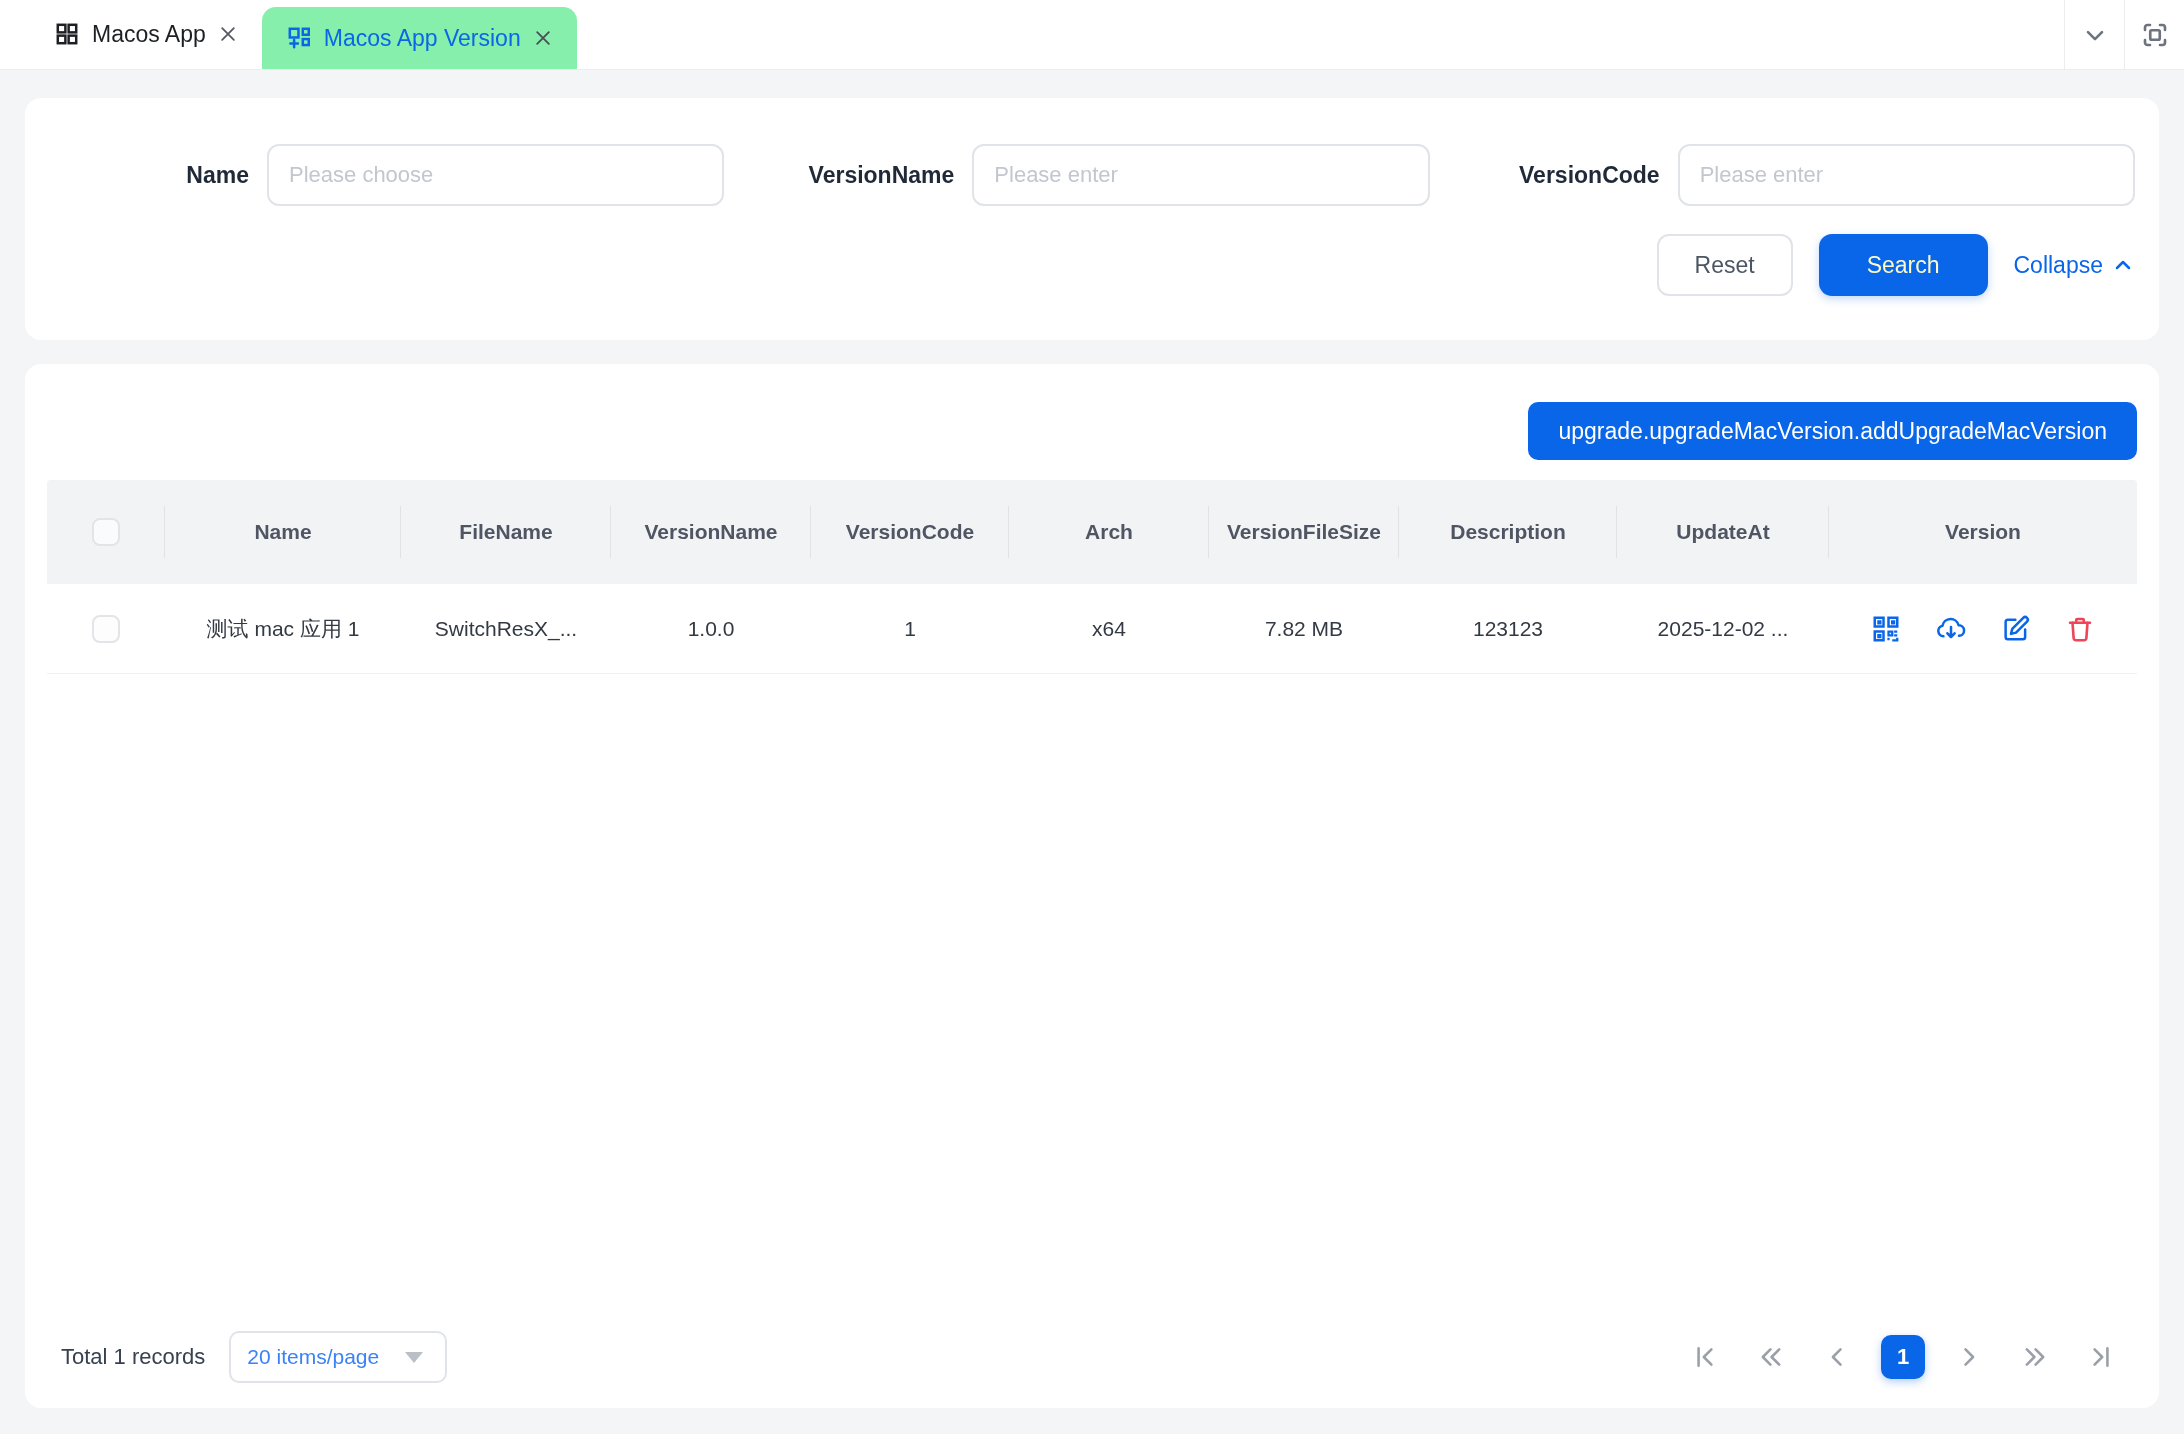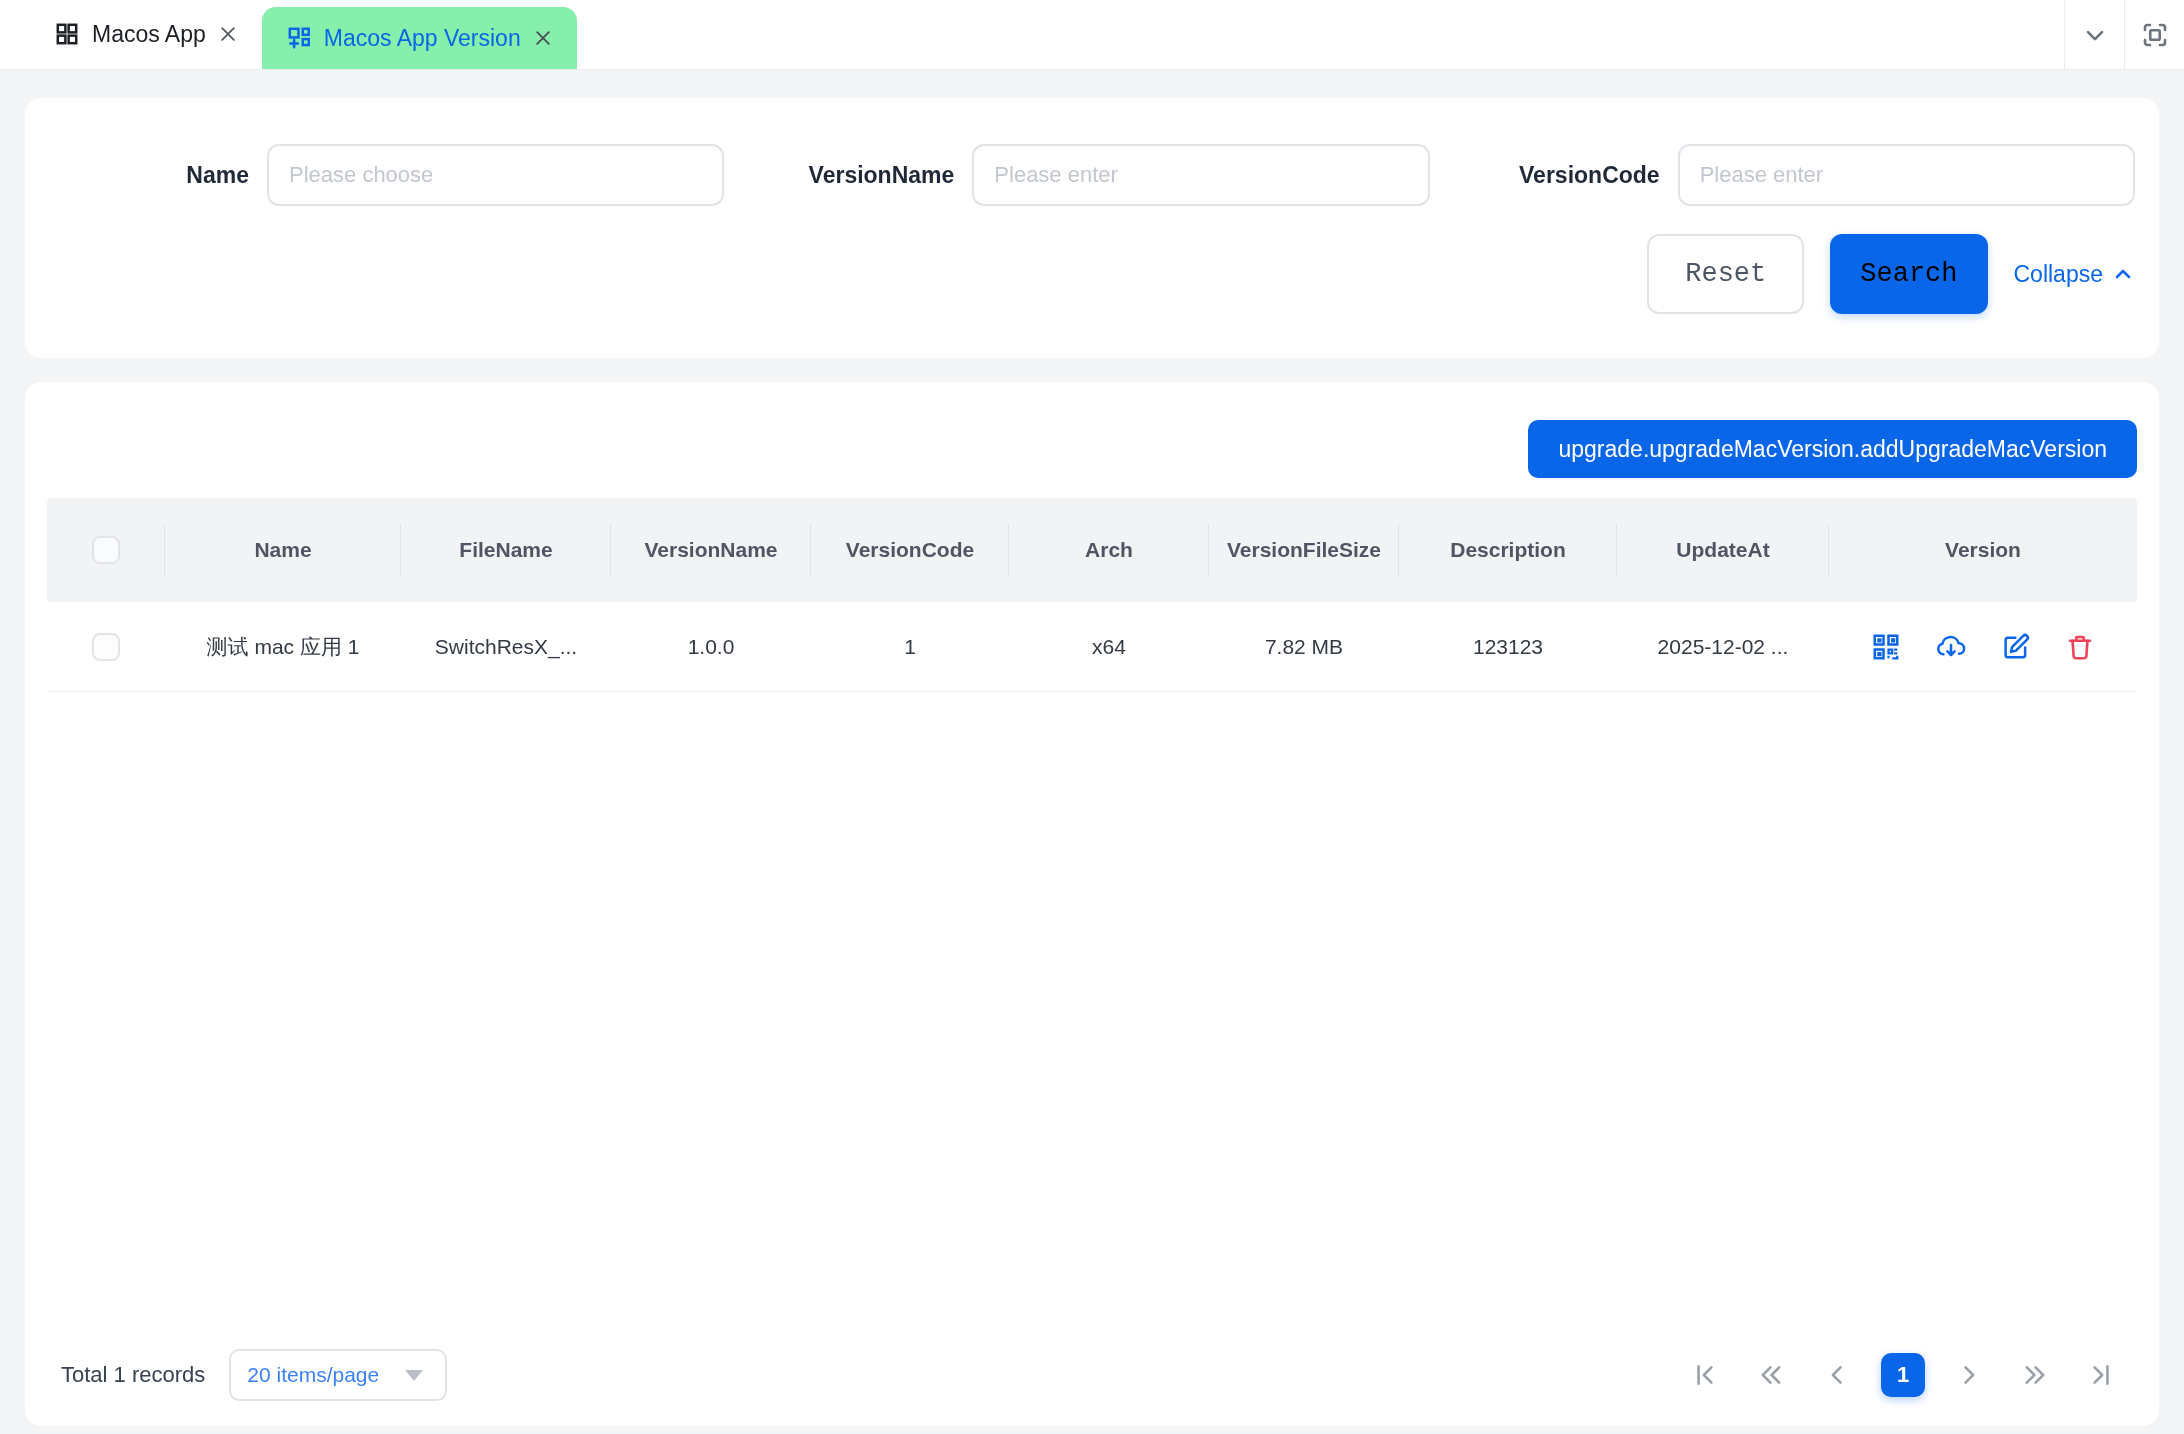--- a/index.html
+++ b/index.html
@@ -25,23 +25,23 @@
   .card { background:#fff; border-radius:16px; }
 
   
   .card-search { padding:46px 24px 44px 24px; }
   .form-grid { display:grid; grid-template-columns:repeat(3,1fr); gap:30px; }
   .field { display:flex; align-items:center; }
   .field-label { width:200px; text-align:right; margin-right:18px; font-size:23px; font-weight:700; color:#1f2937; }
   .field input { flex:1; height:62px; border:2px solid #e0e3e8; border-radius:12px; padding:0 20px; font-size:22px; color:#333a44; outline:none; font-family:inherit; background:#fff; }
   .field input::placeholder { color:#c2c7cf; }
   .form-actions { display:flex; justify-content:flex-end; align-items:center; gap:26px; margin-top:28px; }
-  .btn { height:80px; border-radius:12px; font-size:27px; display:inline-flex; align-items:center; justify-content:center; cursor:pointer; border:none; font-family:Liberation Mono, monospace; }
+  .btn { height:62px; border-radius:12px; font-size:23px; display:inline-flex; align-items:center; justify-content:center; cursor:pointer; border:none; font-family:Liberation Sans, sans-serif; }
   .btn-plain { background:#fff; border:2px solid #e0e3e8; color:#4b5563; padding:0 36px; }
-  .btn-primary { background:#0a66e8; color:#000000; padding:0 30px; box-shadow:0 3px 8px rgba(10,102,232,.25); }
+  .btn-primary { background:#0a66e8; color:#fef9c3; padding:0 48px; box-shadow:0 3px 8px rgba(10,102,232,.25);border-radius:13px; }
   .link-collapse { display:inline-flex; align-items:center; gap:8px; color:#0a66e8; font-size:23px; cursor:pointer; }
 
   
   .card-table { margin-top:24px; height:1044px; padding:38px 22px 0 22px; display:flex; flex-direction:column; }
   .toolbar { display:flex; justify-content:flex-end; }
   .btn-add { height:58px; border-radius:10px; background:#0a66e8; color:#fff; font-size:23px; padding:0 30px; display:inline-flex; align-items:center; cursor:pointer; border:none; font-family:inherit;margin-left:16px; }
 
   .tbl { margin-top:20px; }
   .tbl-row { display:grid; grid-template-columns:118px 236px 210px 200px 198px 200px 190px 218px 212px 1fr; align-items:center; }
   .tbl-head { background:#f2f3f5; height:104px; border-radius:4px 4px 0 0; }

